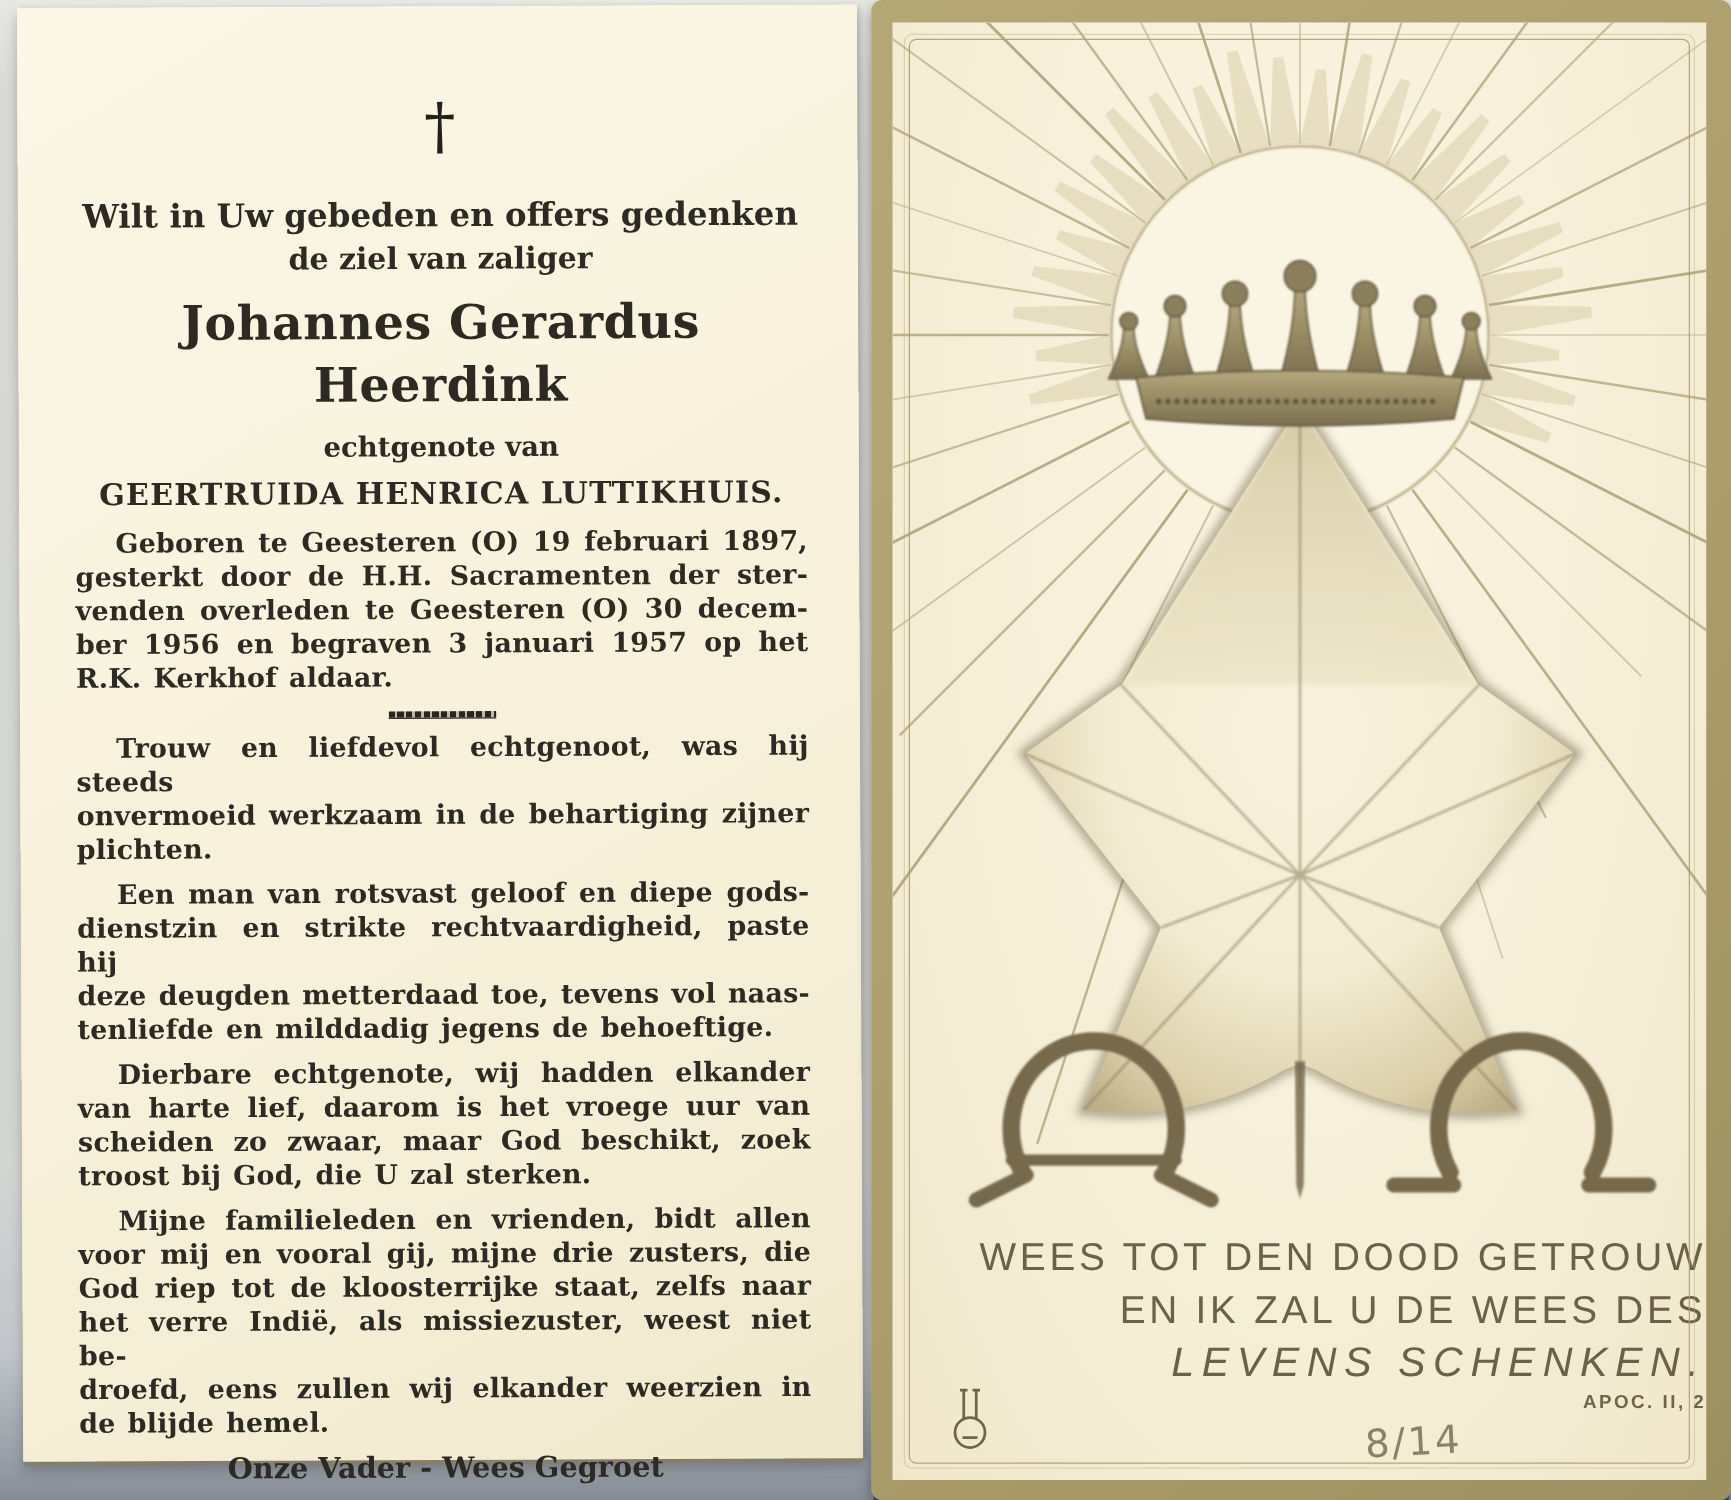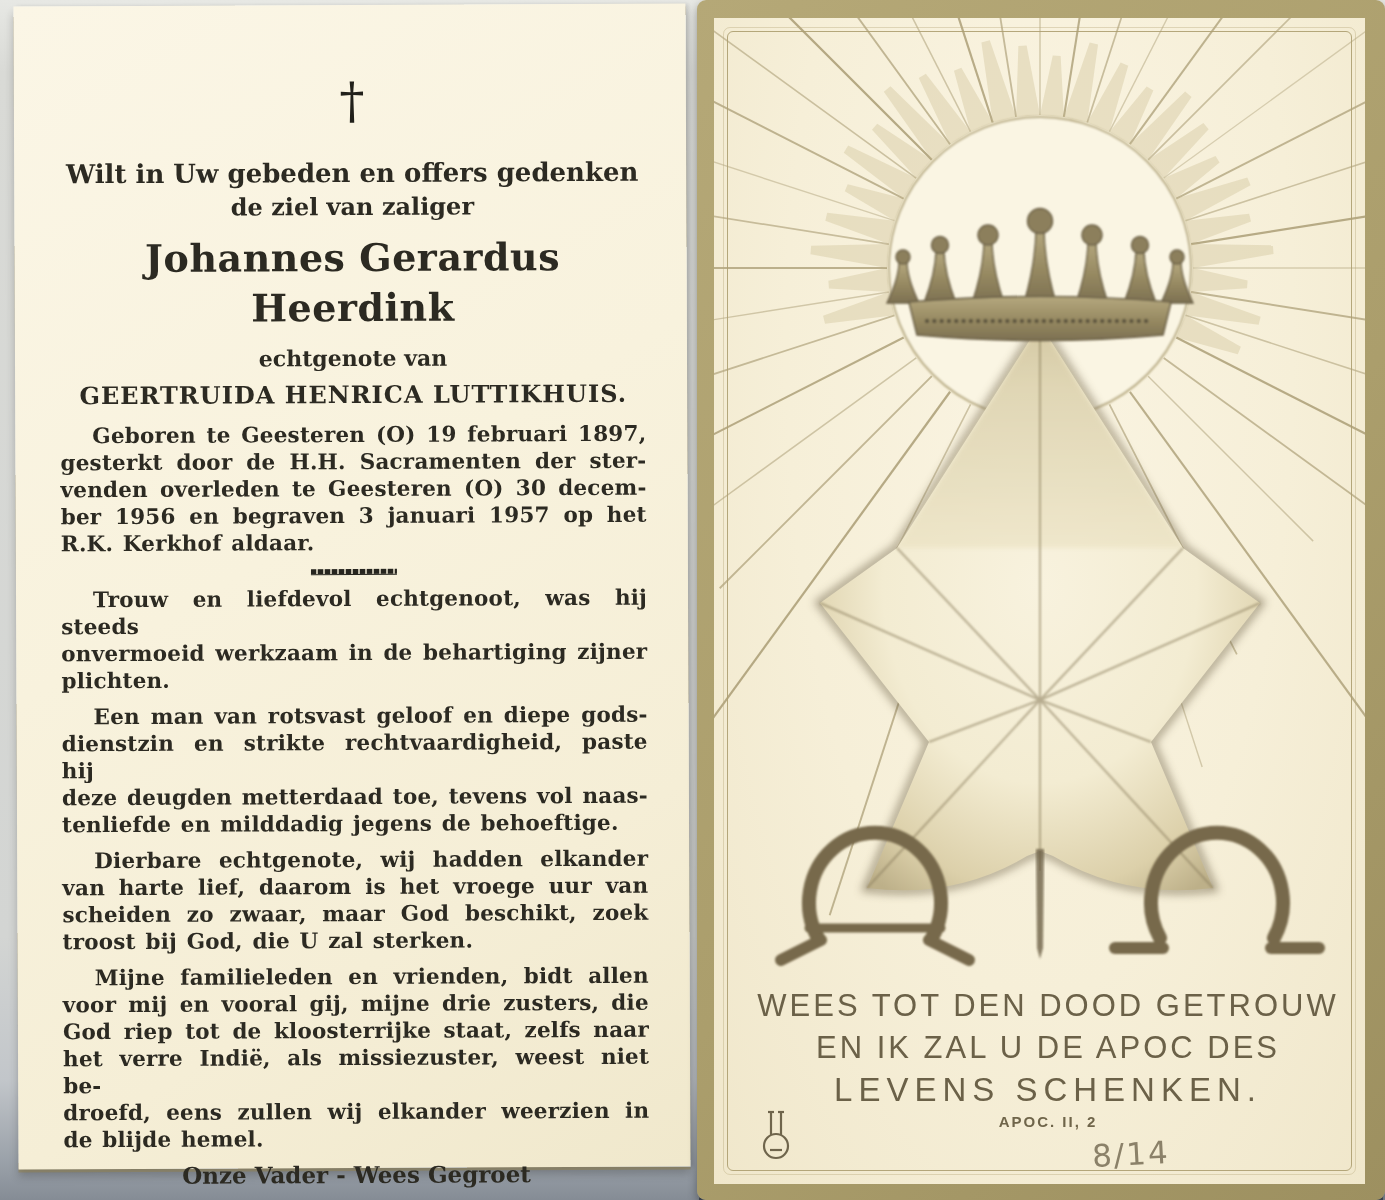--- a/index.html
+++ b/index.html
@@ -35,25 +35,25 @@
   .right-card{position:absolute;left:697px;top:0;width:688px;height:1200px;
               background:linear-gradient(135deg,#b5a877 0%,#ab9e6c 55%,#9d9060 100%);
               border-radius:9px;overflow:hidden;
               box-shadow:0 9px 0 -2px #39404c, 0 4px 10px rgba(0,0,0,.35);}
   .right-paper{position:absolute;left:17px;top:18px;right:20px;bottom:16px;overflow:hidden;
                background:radial-gradient(ellipse at 50% 28%, #faf4e2 0%, #f6efd8 55%, #f0e7cb 100%);}
   .frame-line{position:absolute;inset:13px;border:1.6px solid #ad9f70;border-radius:6px;opacity:.9;pointer-events:none;}
   .frame-line2{position:absolute;inset:9px;border:1px solid #b8aa7c;border-radius:7px;opacity:.4;pointer-events:none;}
   .art-svg{position:absolute;inset:0;width:100%;height:100%;}
 
-  .motto{position:absolute;left:17px;right:0;top:967px;text-align:center;color:#6b6148;
+  .motto{position:absolute;left:17px;right:0;top:967px;text-align:right;color:#6b6148;
          font-family:"Liberation Sans", sans-serif;font-weight:400;}
   .motto-l1{font-size:31px;line-height:42px;letter-spacing:3px;}
   .motto-l2{font-size:31px;line-height:42px;letter-spacing:3px;}
-  .motto-l3{font-size:33px;line-height:42px;letter-spacing:6px;}
+  .motto-l3{font-size:33px;line-height:42px;letter-spacing:6px;font-style:italic;}
   .citation{margin-top:2px;font-size:15px;letter-spacing:2px;font-weight:700;color:#6f654a;}
   .handnum{position:absolute;left:378px;top:1118px;font-family:"DejaVu Sans", sans-serif;
            font-size:31px;color:#8b8169;transform:rotate(-3deg);letter-spacing:2px;}
 </style>
 </head>
 <body>
 
 <div id="page">
 
   <div class="left-card">
@@ -270,21 +270,21 @@
           <path d="M74 1135 V 1112"></path>
             <path d="M84 1135 V 1112"></path>
           <path d="M71 1112 h 6"></path>
             <path d="M81 1112 h 6"></path>
           <path d="M73 1150 h 12"></path>
         </g>
       </svg>
 
       <div class="motto">
         <div class="motto-l1">WEES TOT DEN DOOD GETROUW</div>
-        <div class="motto-l2">EN IK ZAL U DE APOC DES</div>
+        <div class="motto-l2">EN IK ZAL U DE WEES DES</div>
         <div class="motto-l3">LEVENS SCHENKEN.</div>
         <div class="citation">APOC. II, 2</div>
       </div>
 
       <div class="handnum">8/14</div>
 
       <div class="frame-line2"></div>
       <div class="frame-line"></div>
     </div>
   </div>

